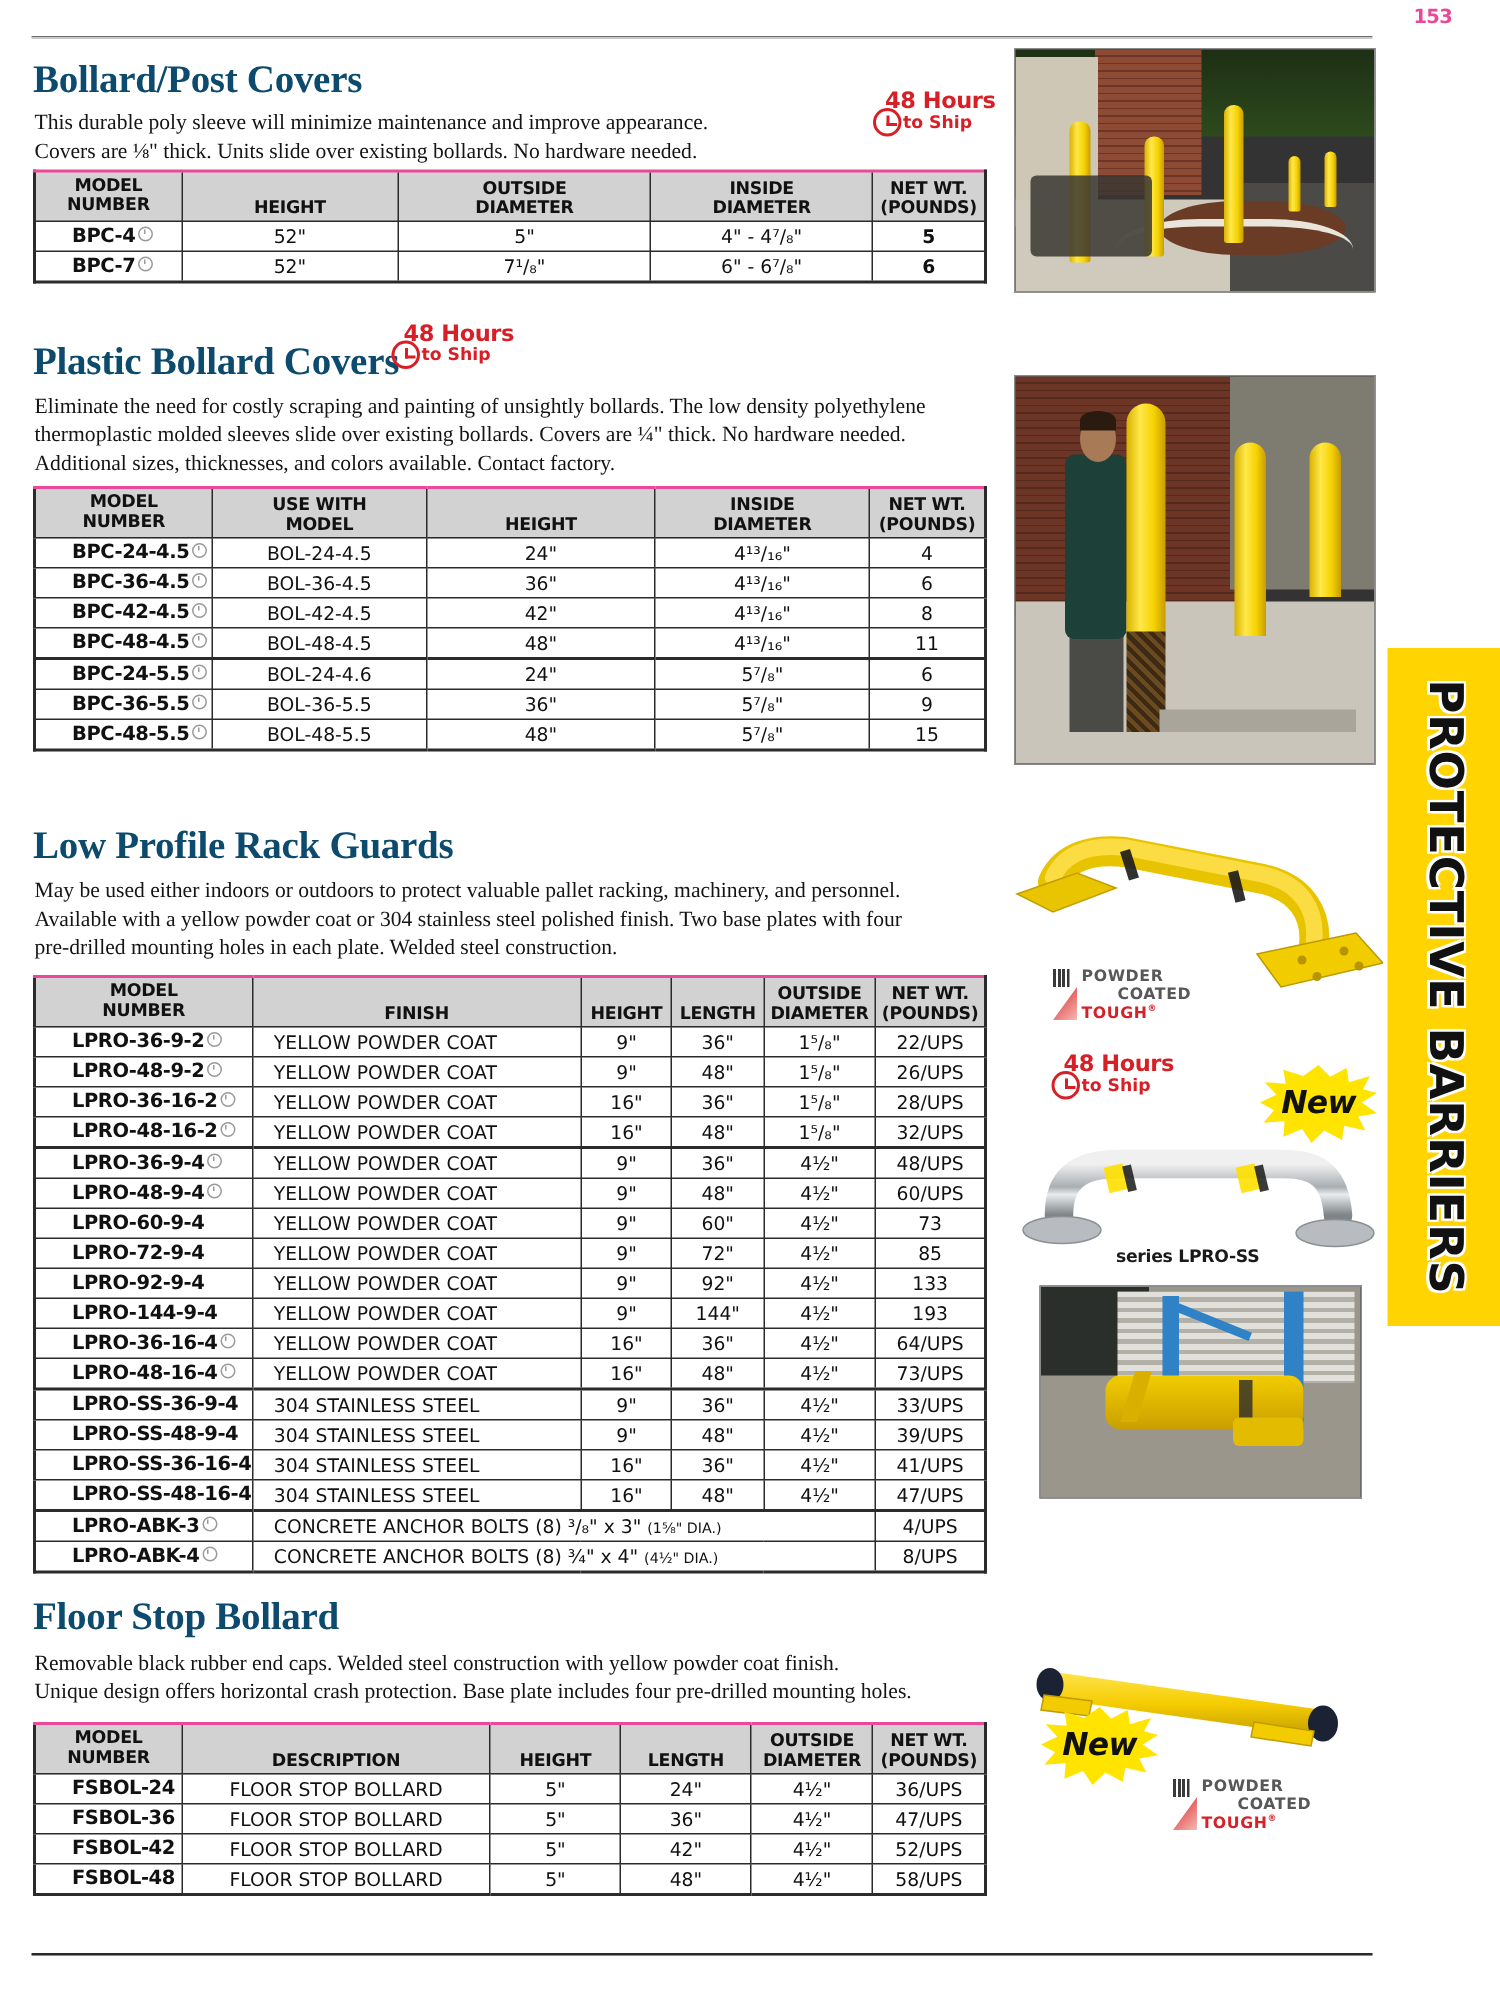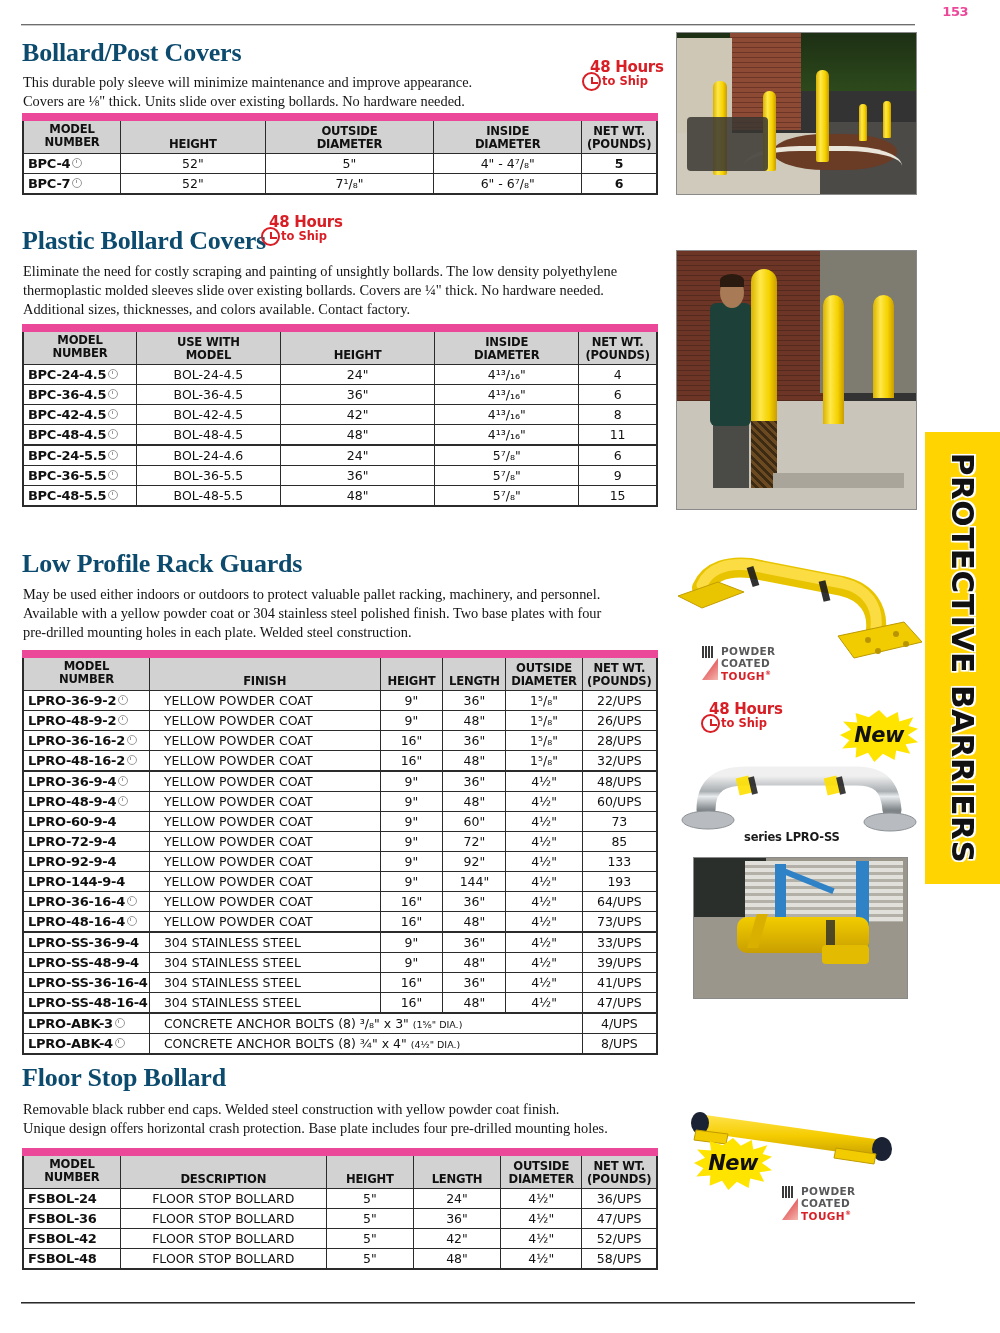--- a/index.html
+++ b/index.html
@@ -84,29 +84,29 @@
     font-size:11.6px;
     letter-spacing:-0.2px;
     line-height:1.12;
     height:30px;
     vertical-align:bottom;
     padding-bottom:2px;
   }
   table.spec thead th .hdr2{display:block;}
   table.spec thead th.two-line{vertical-align:middle;}
   table.spec td.model{
-    font-weight:bold;text-align:left;padding-left:4px;font-size:13px;
+    font-weight:bold;text-align:left;padding-left:24px;font-size:13px;
     letter-spacing:-0.3px;
   }
   table.spec td.lefty{text-align:left;padding-left:14px;}
   table.spec tr.grp-top td{border-top:2px solid #2b2b2b;}
   table.spec .outer-l{border-left:2px solid #2b2b2b;}
   table.spec .outer-r{border-right:2px solid #2b2b2b;}
   table.spec tr:last-child td{border-bottom:2px solid #2b2b2b;}
-  table.spec thead tr th{border-top:8px solid #ec4899;margin-top:36px;}
+  table.spec thead tr th{border-top:2px solid #ec4899;margin-top:36px;}
   .sm{font-size:9.5px;}
   .clk{
     display:inline-block;width:8px;height:8px;border:1px solid #9a9a9a;
     border-radius:50%;margin-left:2px;position:relative;top:0px;
   }
   .clk::before{content:"";position:absolute;left:2.5px;top:1px;width:1px;height:3px;background:#9a9a9a;}
 
   
   .photo{position:absolute;overflow:hidden;border:1px solid #8a8a8a;background:#333;}
   .ph-inner{position:absolute;inset:0;}
@@ -149,21 +149,21 @@
   .pct-logo{position:absolute;width:90px;height:38px;}
   .pct-logo .bars{position:absolute;left:0;top:1px;width:11px;height:12px;
     background:repeating-linear-gradient(to right,#3a3a3a 0 2px,#fff 2px 3px);}
   .pct-logo .swoosh{position:absolute;left:0;top:13px;width:16px;height:22px;
     background:linear-gradient(135deg,#d62128,#f6b9b2);
     clip-path:polygon(0 100%,100% 0,100% 100%);}
   .pct-logo .l1,.pct-logo .l2,.pct-logo .l3{
     position:absolute;left:19px;font-family:"DejaVu Sans", sans-serif;
     font-size:10.5px;font-weight:bold;letter-spacing:0.4px;color:#58585a;}
   .pct-logo .l1{top:0;}
-  .pct-logo .l2{top:12px;}
+  .pct-logo .l2{top:12px;margin-left:24px;}
   .pct-logo .l3{top:24px;color:#d62128;}
   .pct-logo .tm{font-size:6px;vertical-align:super;}
 
   .newburst{position:absolute;width:78px;height:52px;}
   .newburst .star{
     position:absolute;inset:0;background:#ffe400;
     clip-path:polygon(50% 0%,60% 15%,74% 4%,76% 22%,94% 14%,88% 31%,100% 36%,87% 48%,100% 62%,84% 66%,90% 84%,72% 78%,70% 96%,55% 84%,44% 100%,36% 82%,20% 92%,21% 72%,3% 74%,12% 58%,0 48%,14% 38%,4% 22%,22% 24%,20% 6%,37% 14%);
     filter:drop-shadow(2px 3px 0 rgba(0,0,0,0.55));
   }
   .newburst .ntxt{

